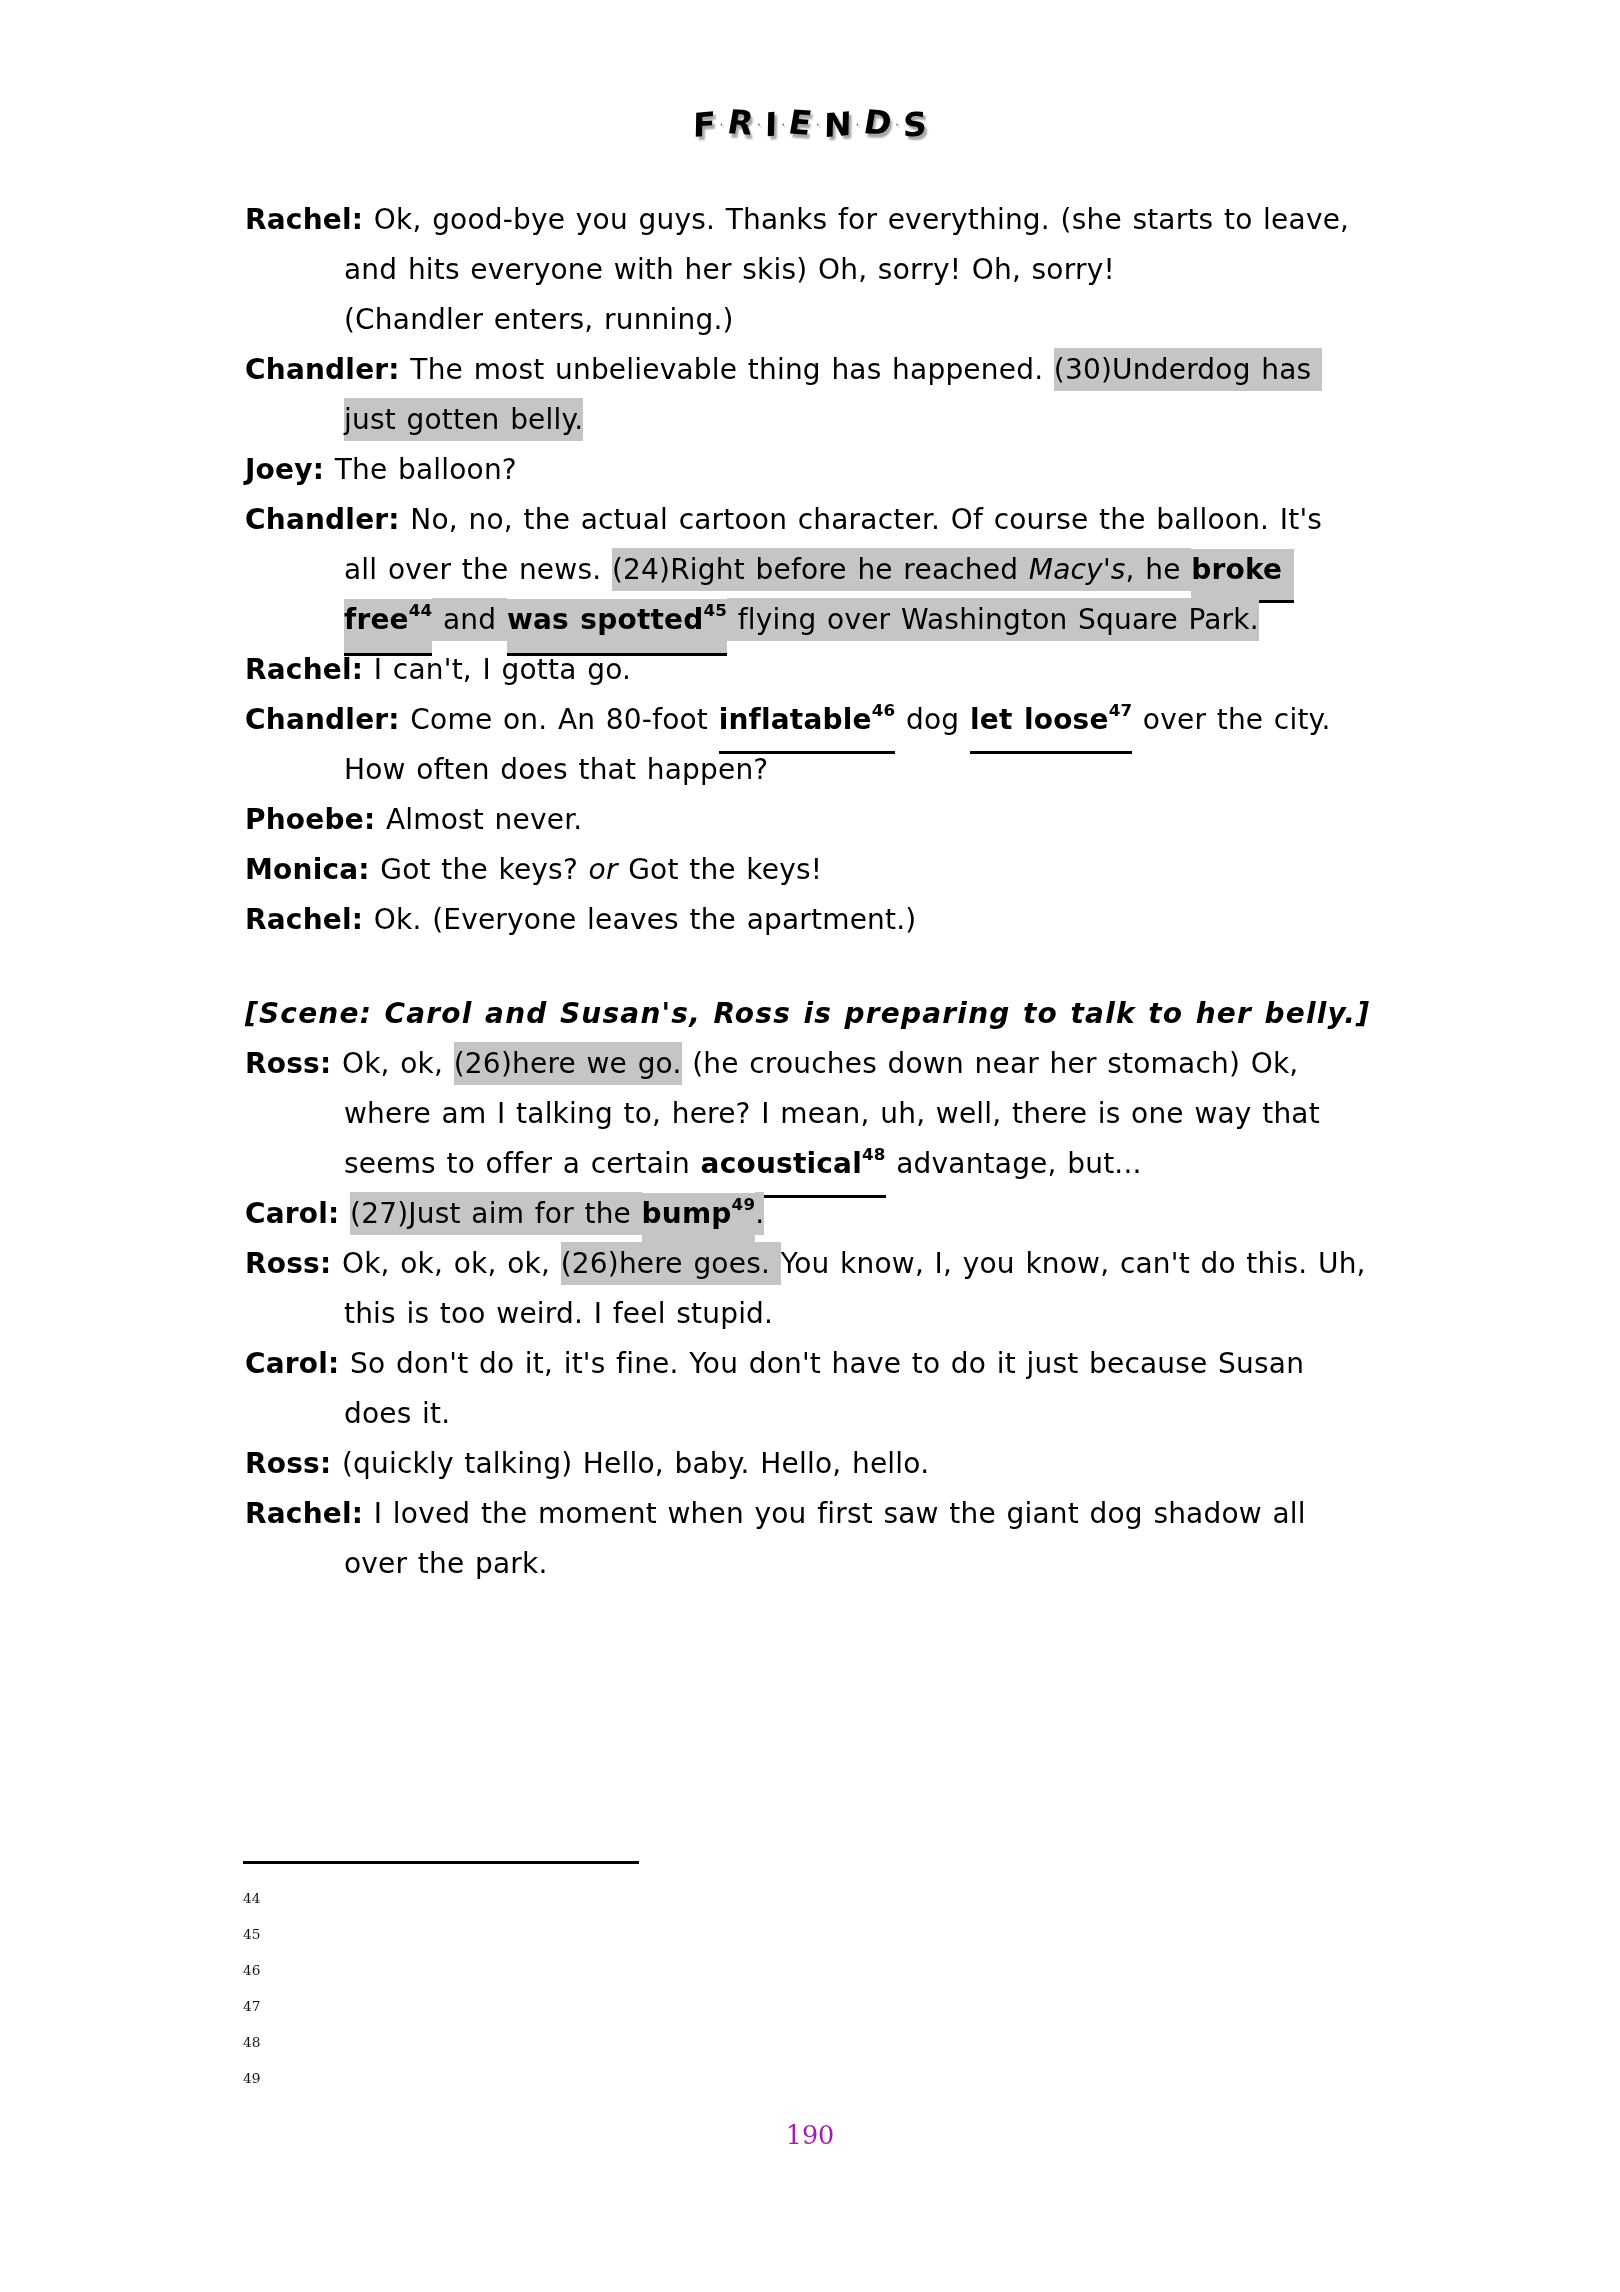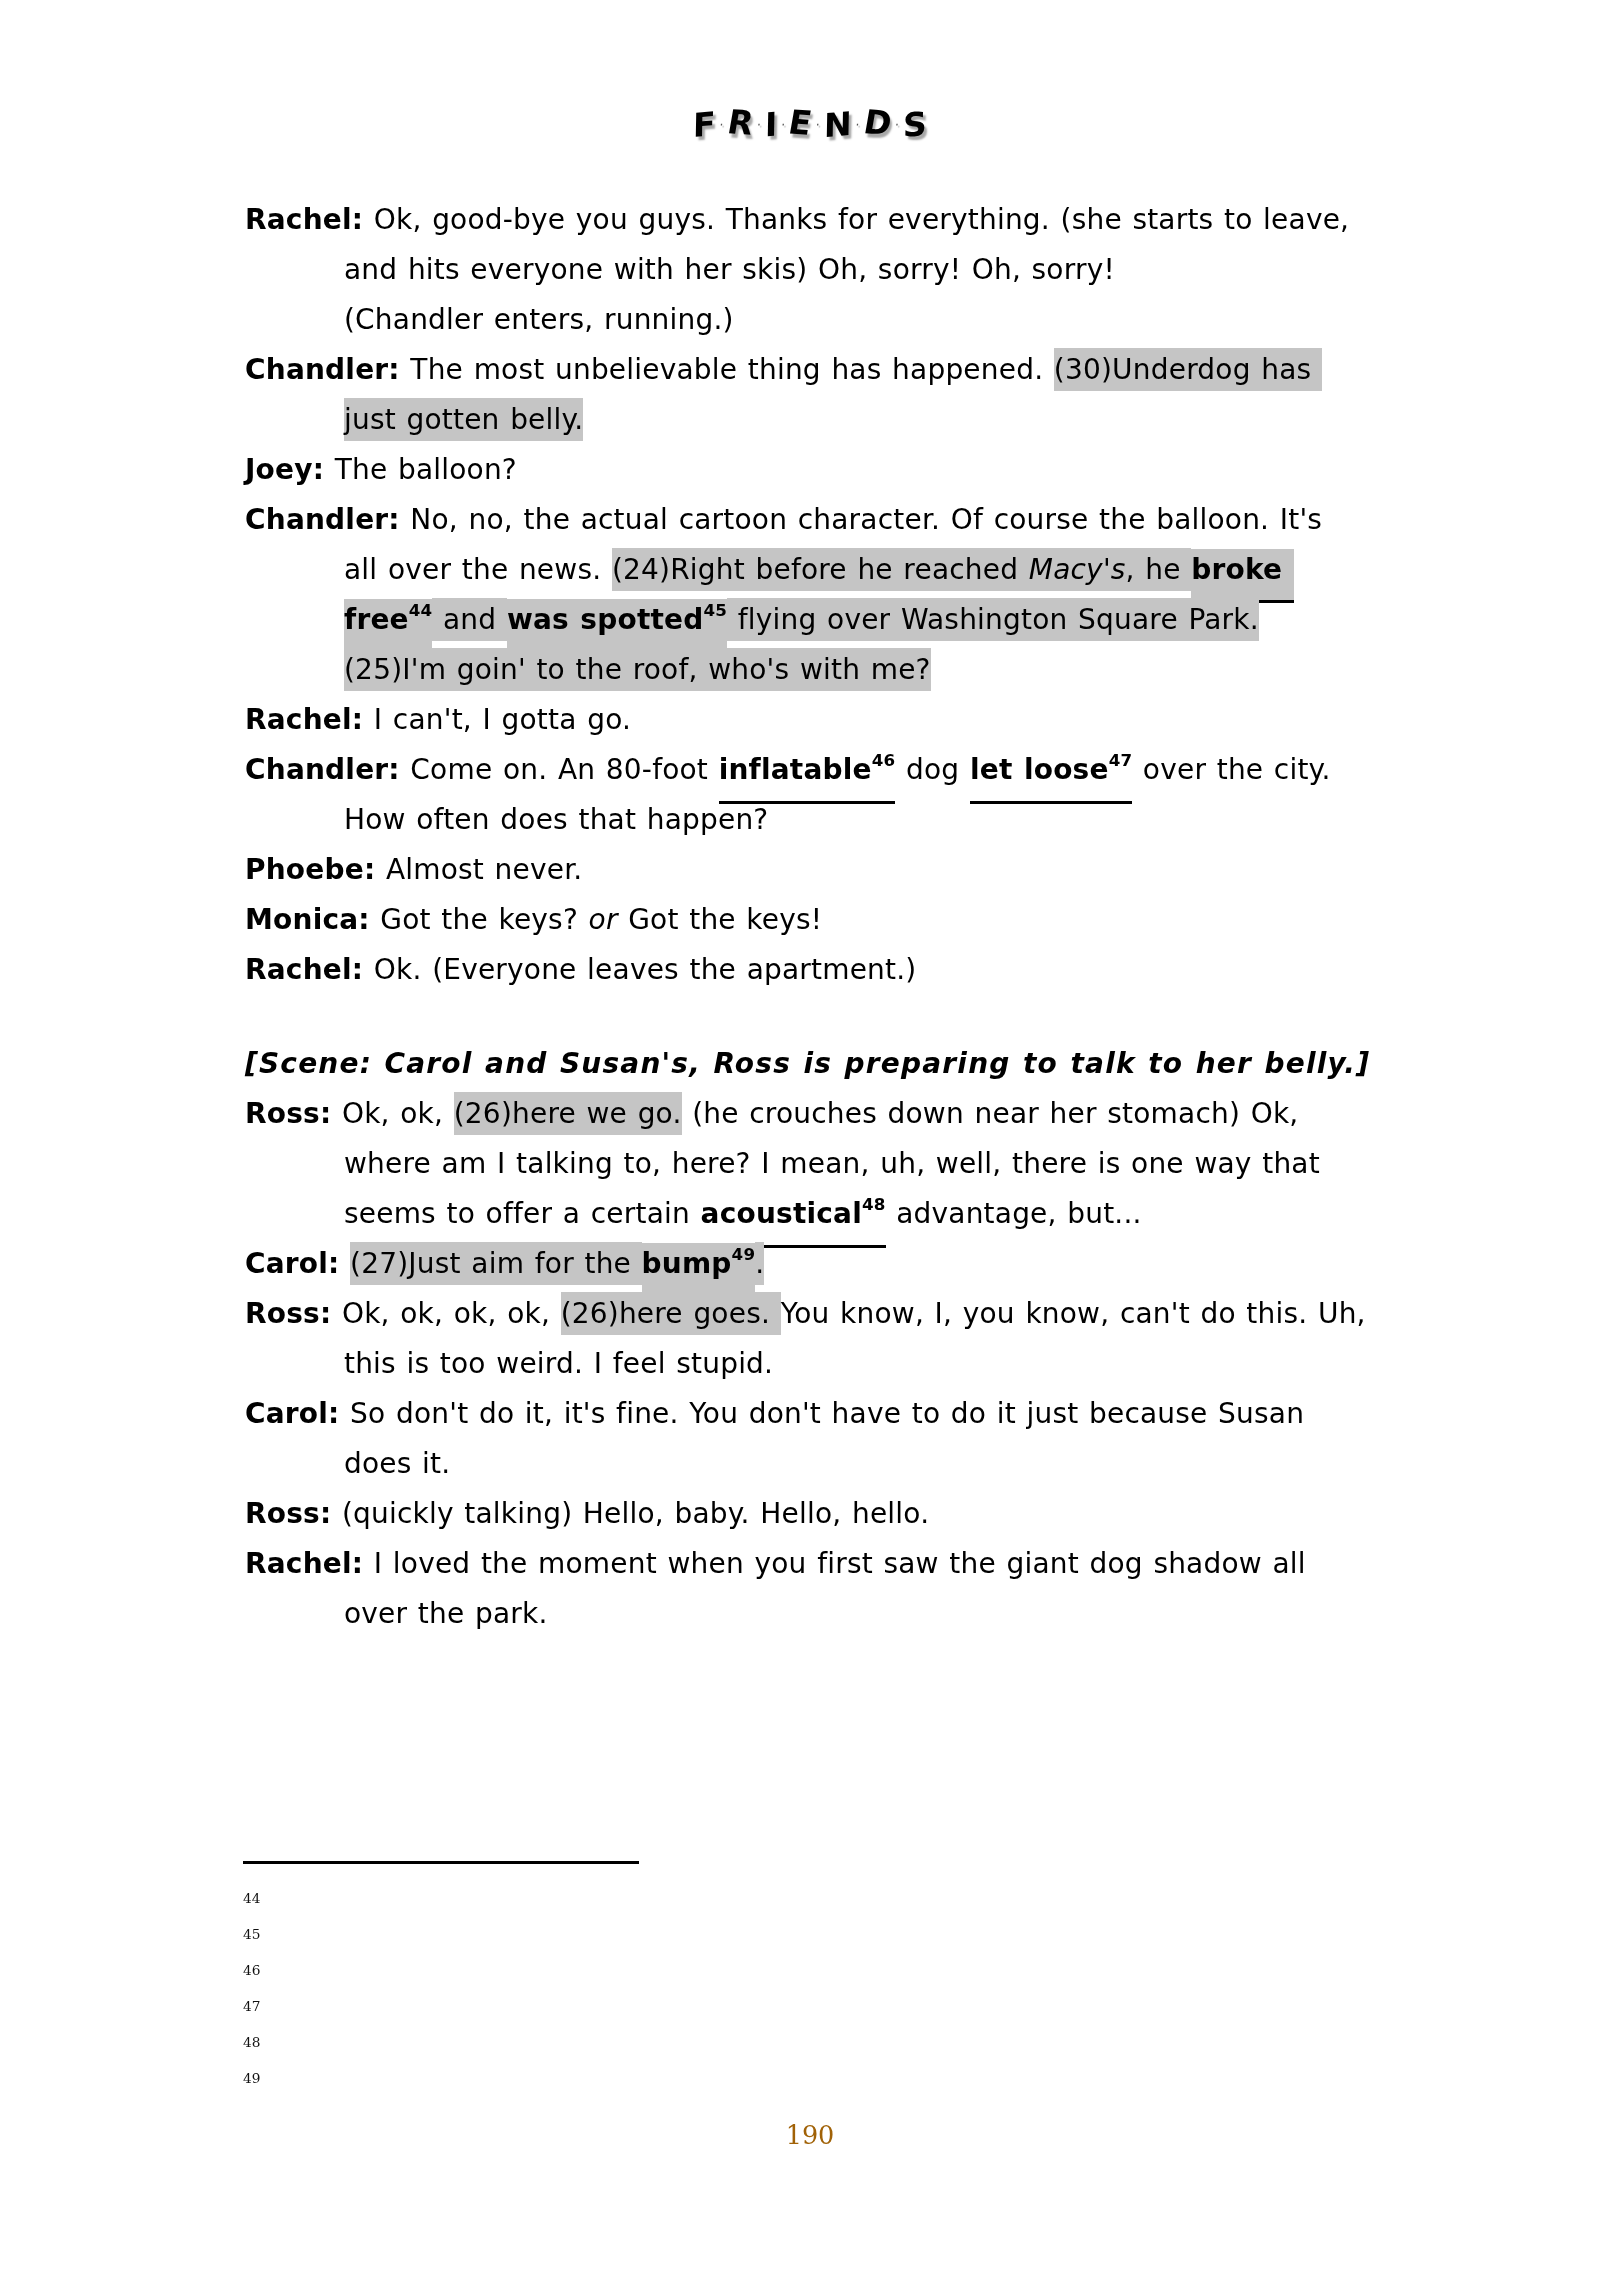--- a/index.html
+++ b/index.html
@@ -49,21 +49,21 @@
   .fnotes { position:absolute; left:243px; top:1861px; }
   .fn-rule { width:396px; height:2.9px; background:#000; margin-bottom:15.7px; }
   .fn-item {
     font-family:"DejaVu Serif", serif; font-size:13.7px;
     line-height:36px; color:#111;
   }
 
   
   .page-number {
     position:absolute; top:2120px; left:0; width:100%; text-align:center;
-    font-family:"DejaVu Serif", serif; font-size:25.5px; color:#a16207;
+    font-family:"DejaVu Serif", serif; font-size:25.5px; color:#a21caf;
   }
 </style>
 </head>
 <body>
 
 <div class="page">
 
   <div class="logo">
       <span class="letter">F</span>
       <span class="dot">·</span>
@@ -83,21 +83,20 @@
   <div class="script">
       <div class="line"><span class="b">Rachel:</span><span class=""> Ok, good-bye you guys. Thanks for everything. (she starts to leave,</span></div>
       <div class="line indent"><span class="">and hits everyone with her skis) Oh, sorry! Oh, sorry!</span></div>
       <div class="line indent"><span class="">(Chandler enters, running.)</span></div>
       <div class="line"><span class="b">Chandler:</span><span class=""> The most unbelievable thing has happened. </span><span class="hl">(30)Underdog has </span></div>
       <div class="line indent"><span class="hl">just gotten belly.</span></div>
       <div class="line"><span class="b">Joey:</span><span class=""> The balloon?</span></div>
       <div class="line"><span class="b">Chandler:</span><span class=""> No, no, the actual cartoon character. Of course the balloon. It's</span></div>
       <div class="line indent"><span class="">all over the news. </span><span class="hl">(24)Right before he reached </span><span class="i hl">Macy's</span><span class="hl">, he </span><span class="b u hl">broke </span></div>
       <div class="line indent"><span class="b u hl">free<span class="sup">44</span></span><span class="hl"> and </span><span class="b u hl">was spotted<span class="sup">45</span></span><span class="hl"> flying over Washington Square Park.</span></div>
-      <div class="line indent"><span class="hl">(25)I'm goin' to the roof, who's with me?</span></div>
       <div class="line"><span class="b">Rachel:</span><span class=""> I can't, I gotta go.</span></div>
       <div class="line"><span class="b">Chandler:</span><span class=""> Come on. An 80-foot </span><span class="b u">inflatable<span class="sup">46</span></span><span class=""> dog </span><span class="b u">let loose<span class="sup">47</span></span><span class=""> over the city.</span></div>
       <div class="line indent"><span class="">How often does that happen?</span></div>
       <div class="line"><span class="b">Phoebe:</span><span class=""> Almost never.</span></div>
       <div class="line"><span class="b">Monica:</span><span class=""> Got the keys? </span><span class="i">or</span><span class=""> Got the keys!</span></div>
       <div class="line"><span class="b">Rachel:</span><span class=""> Ok. (Everyone leaves the apartment.)</span></div>
       <div class="line scene"><span class="">[Scene: Carol and Susan's, Ross is preparing to talk to her belly.]</span></div>
       <div class="line"><span class="b">Ross:</span><span class=""> Ok, ok, </span><span class="hl">(26)here we go.</span><span class=""> (he crouches down near her stomach) Ok,</span></div>
       <div class="line indent"><span class="">where am I talking to, here? I mean, uh, well, there is one way that</span></div>
       <div class="line indent"><span class="">seems to offer a certain </span><span class="b u">acoustical<span class="sup">48</span></span><span class=""> advantage, but...</span></div>

